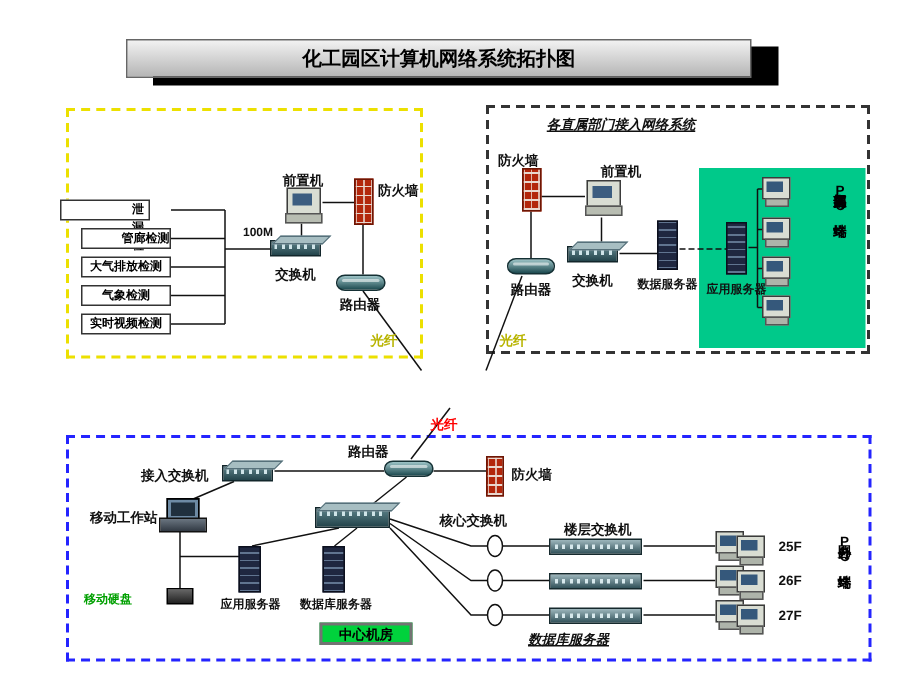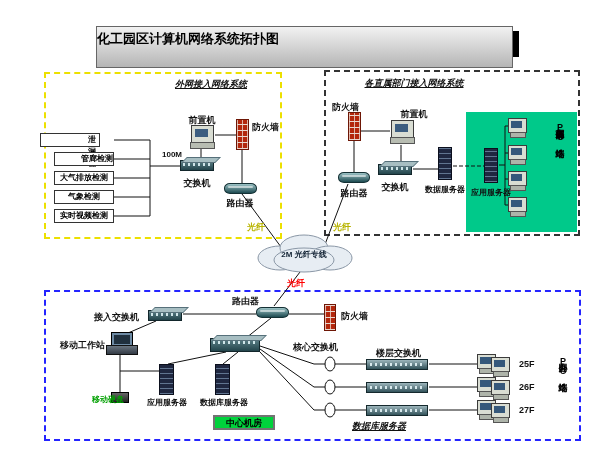--- a/index.html
+++ b/index.html
@@ -32,21 +32,21 @@
   .pcL::before{content:"";position:absolute;left:1px;top:0;width:21px;height:16px;border:1px solid #3b3b3b;background:linear-gradient(#3c5d80,#3c5d80) 3px 3px/13px 8px no-repeat,#d9ddd3;}
   .pcL::after{content:"";position:absolute;left:0;top:17px;width:23px;height:5px;border:1px solid #555;background:#b8bdb2;}
   .laptop{width:30px;height:22px;}
   .laptop::before{content:"";position:absolute;left:5px;top:0;width:20px;height:13px;background:#20303e;border:1px solid #000;box-shadow:inset 0 0 0 2px #6d8aa4;}
   .laptop::after{content:"";position:absolute;left:0;top:13px;width:30px;height:8px;background:linear-gradient(#6a7580,#323a44);border:1px solid #111;}
   .hdd{background:linear-gradient(#666,#222);border:1px solid #000;}
   .fsw{background:linear-gradient(#9db6bc,#32525a);border:1px solid #15292d;}
   .fsw::after{content:"";position:absolute;left:3px;top:3px;right:3px;height:3px;background:repeating-linear-gradient(90deg,#d7e8ec 0 2px,transparent 2px 5px);}
   .vtext{position:absolute;writing-mode:vertical-rl;text-orientation:upright;font-size:9px;font-weight:bold;z-index:3;line-height:13px;}
   .title-shadow{position:absolute;left:102px;top:31px;width:417px;height:26px;background:#000;z-index:2;}
-  .title-banner{position:absolute;left:96px;top:26px;width:417px;height:42px;background:linear-gradient(#f2f2f2,#b5b5b5);border:1px solid #666;z-index:3;text-align:left;line-height:24px;font-size:13px;font-weight:bold;color:#000;}
+  .title-banner{position:absolute;left:84px;top:26px;width:417px;height:26px;background:linear-gradient(#f2f2f2,#b5b5b5);border:1px solid #666;z-index:3;text-align:center;line-height:24px;font-size:13px;font-weight:bold;color:#000;}
   .cloud-wrap{position:absolute;left:252px;top:232px;width:104px;height:42px;z-index:3;}
   .cloud-label{position:absolute;left:0;top:17px;width:104px;text-align:center;font-size:8px;font-weight:bold;color:#123;}
   .fiber-y{color:#b8b400;}
   .fiber-r{color:#ff0000;}
   .disk-lbl{color:#00a000;}
 </style>
 </head>
 <body>
 
 <div class="canvas">
@@ -98,21 +98,20 @@
       <ellipse cx="330" cy="364" rx="5" ry="7"></ellipse>
       <ellipse cx="330" cy="387" rx="5" ry="7"></ellipse>
       <ellipse cx="330" cy="410" rx="5" ry="7"></ellipse>
     </g>
   </svg>
 
   <div class="title-shadow"></div>
   <div class="title-banner">化工园区计算机网络系统拓扑图</div>
 
   <div class="dashed-box box-yellow" style="left:44px;top:72px;width:238px;height:167px;"></div>
-  <div class="lbl box-title ctr" style="left:148px;top:78px;width:126px;">外网接入网络系统</div>
 
   <div class="sensor" style="left:40px;top:133px;padding-left:44px;">泄漏检测</div>
   <div class="sensor" style="left:54px;top:152px;text-align:right;">管廊检测</div>
   <div class="sensor" style="left:54px;top:171px;">大气排放检测</div>
   <div class="sensor" style="left:54px;top:190px;">气象检测</div>
   <div class="sensor" style="left:54px;top:209px;">实时视频检测</div>
 
   <div class="lbl lbl-s" style="left:162px;top:150px;">100M</div>
 
   <div class="icon sw" style="left:180px;top:160px;width:34px;height:11px;"></div>
@@ -151,52 +150,41 @@
   <div class="lbl lbl-s ctr" style="left:468px;top:187px;width:46px;">应用服务器</div>
 
   <div class="icon pc" style="left:508px;top:118px;"></div>
   <div class="icon pc" style="left:508px;top:145px;"></div>
   <div class="icon pc" style="left:508px;top:171px;"></div>
   <div class="icon pc" style="left:508px;top:197px;"></div>
   <div class="vtext" style="left:538px;top:122px;width:28px;height:70px;">各直属部门PC终端</div>
 
   <div class="lbl fiber-y" style="left:333px;top:221px;">光纤</div>
 
-  <div class="cloud-wrap">
-    <svg width="104" height="42">
-      <g fill="#e7edf3" stroke="#8a97a6" stroke-width="1">
-        <ellipse cx="28" cy="26" rx="22" ry="12"></ellipse>
-        <ellipse cx="52" cy="16" rx="24" ry="13"></ellipse>
-        <ellipse cx="78" cy="26" rx="22" ry="12"></ellipse>
-        <ellipse cx="52" cy="28" rx="30" ry="12"></ellipse>
-      </g>
-    </svg>
-    <div class="cloud-label">2M 光纤专线</div>
-  </div>
   <div class="lbl fiber-r" style="left:287px;top:277px;">光纤</div>
 
   <div class="dashed-box box-blue" style="left:44px;top:290px;width:537px;height:151px;"></div>
 
   <div class="lbl" style="left:232px;top:295px;">路由器</div>
   <div class="icon rtr" style="left:256px;top:307px;width:33px;height:11px;"></div>
 
   <div class="lbl" style="left:94px;top:311px;">接入交换机</div>
   <div class="icon sw" style="left:148px;top:310px;width:34px;height:11px;"></div>
 
   <div class="icon brick" style="left:324px;top:304px;width:12px;height:27px;"></div>
   <div class="lbl" style="left:341px;top:310px;">防火墙</div>
 
   <div class="icon sw" style="left:210px;top:338px;width:50px;height:14px;"></div>
   <div class="lbl" style="left:265px;top:341px;padding-left:28px;">核心交换机</div>
 
   <div class="lbl" style="left:60px;top:339px;">移动工作站</div>
   <div class="icon laptop" style="left:106px;top:332px;"></div>
 
   <div class="icon hdd" style="left:111px;top:392px;width:18px;height:11px;"></div>
-  <div class="lbl lbl-s disk-lbl" style="left:56px;top:394px;margin-left:36px;">移动硬盘</div>
+  <div class="lbl lbl-s disk-lbl" style="left:56px;top:394px;">移动硬盘</div>
 
   <div class="icon srv" style="left:159px;top:364px;width:15px;height:31px;"></div>
   <div class="lbl lbl-s ctr" style="left:144px;top:397px;width:46px;">应用服务器</div>
 
   <div class="icon srv" style="left:215px;top:364px;width:15px;height:31px;"></div>
   <div class="lbl lbl-s ctr" style="left:198px;top:397px;width:52px;">数据库服务器</div>
 
   <div class="room" style="left:213px;top:415px;width:62px;height:15px;">中心机房</div>
 
   <div class="lbl" style="left:376px;top:347px;">楼层交换机</div>

